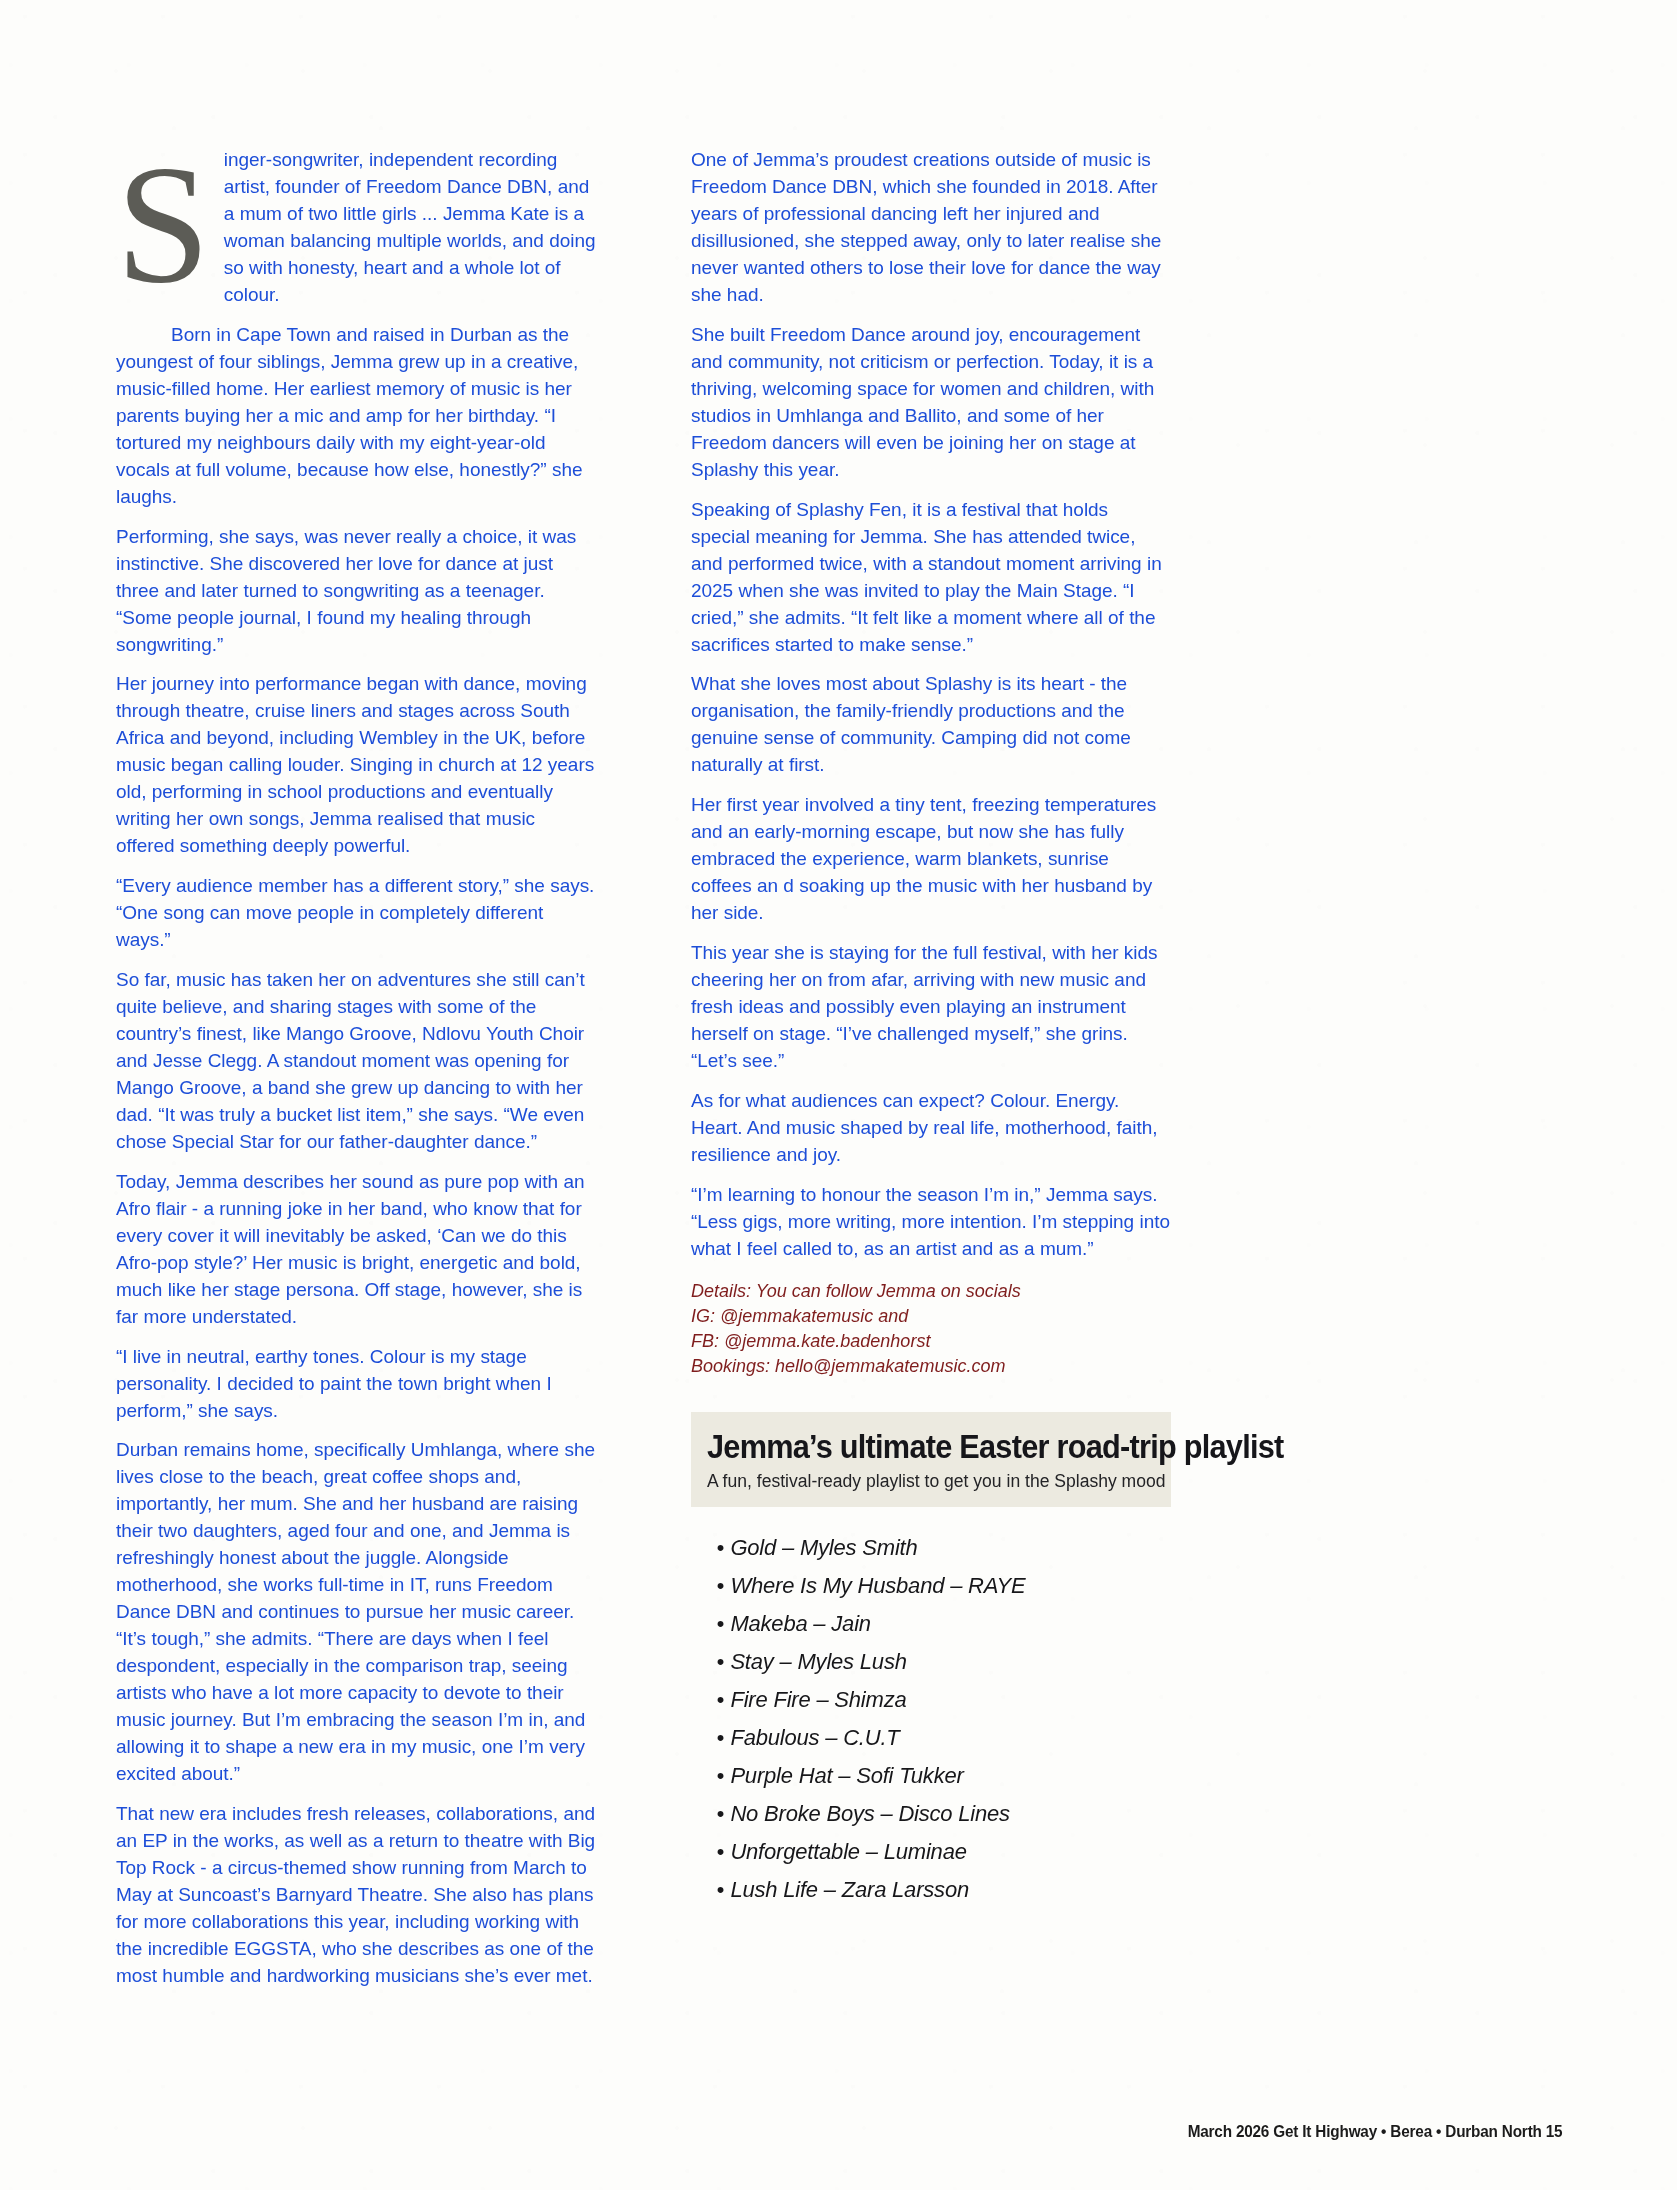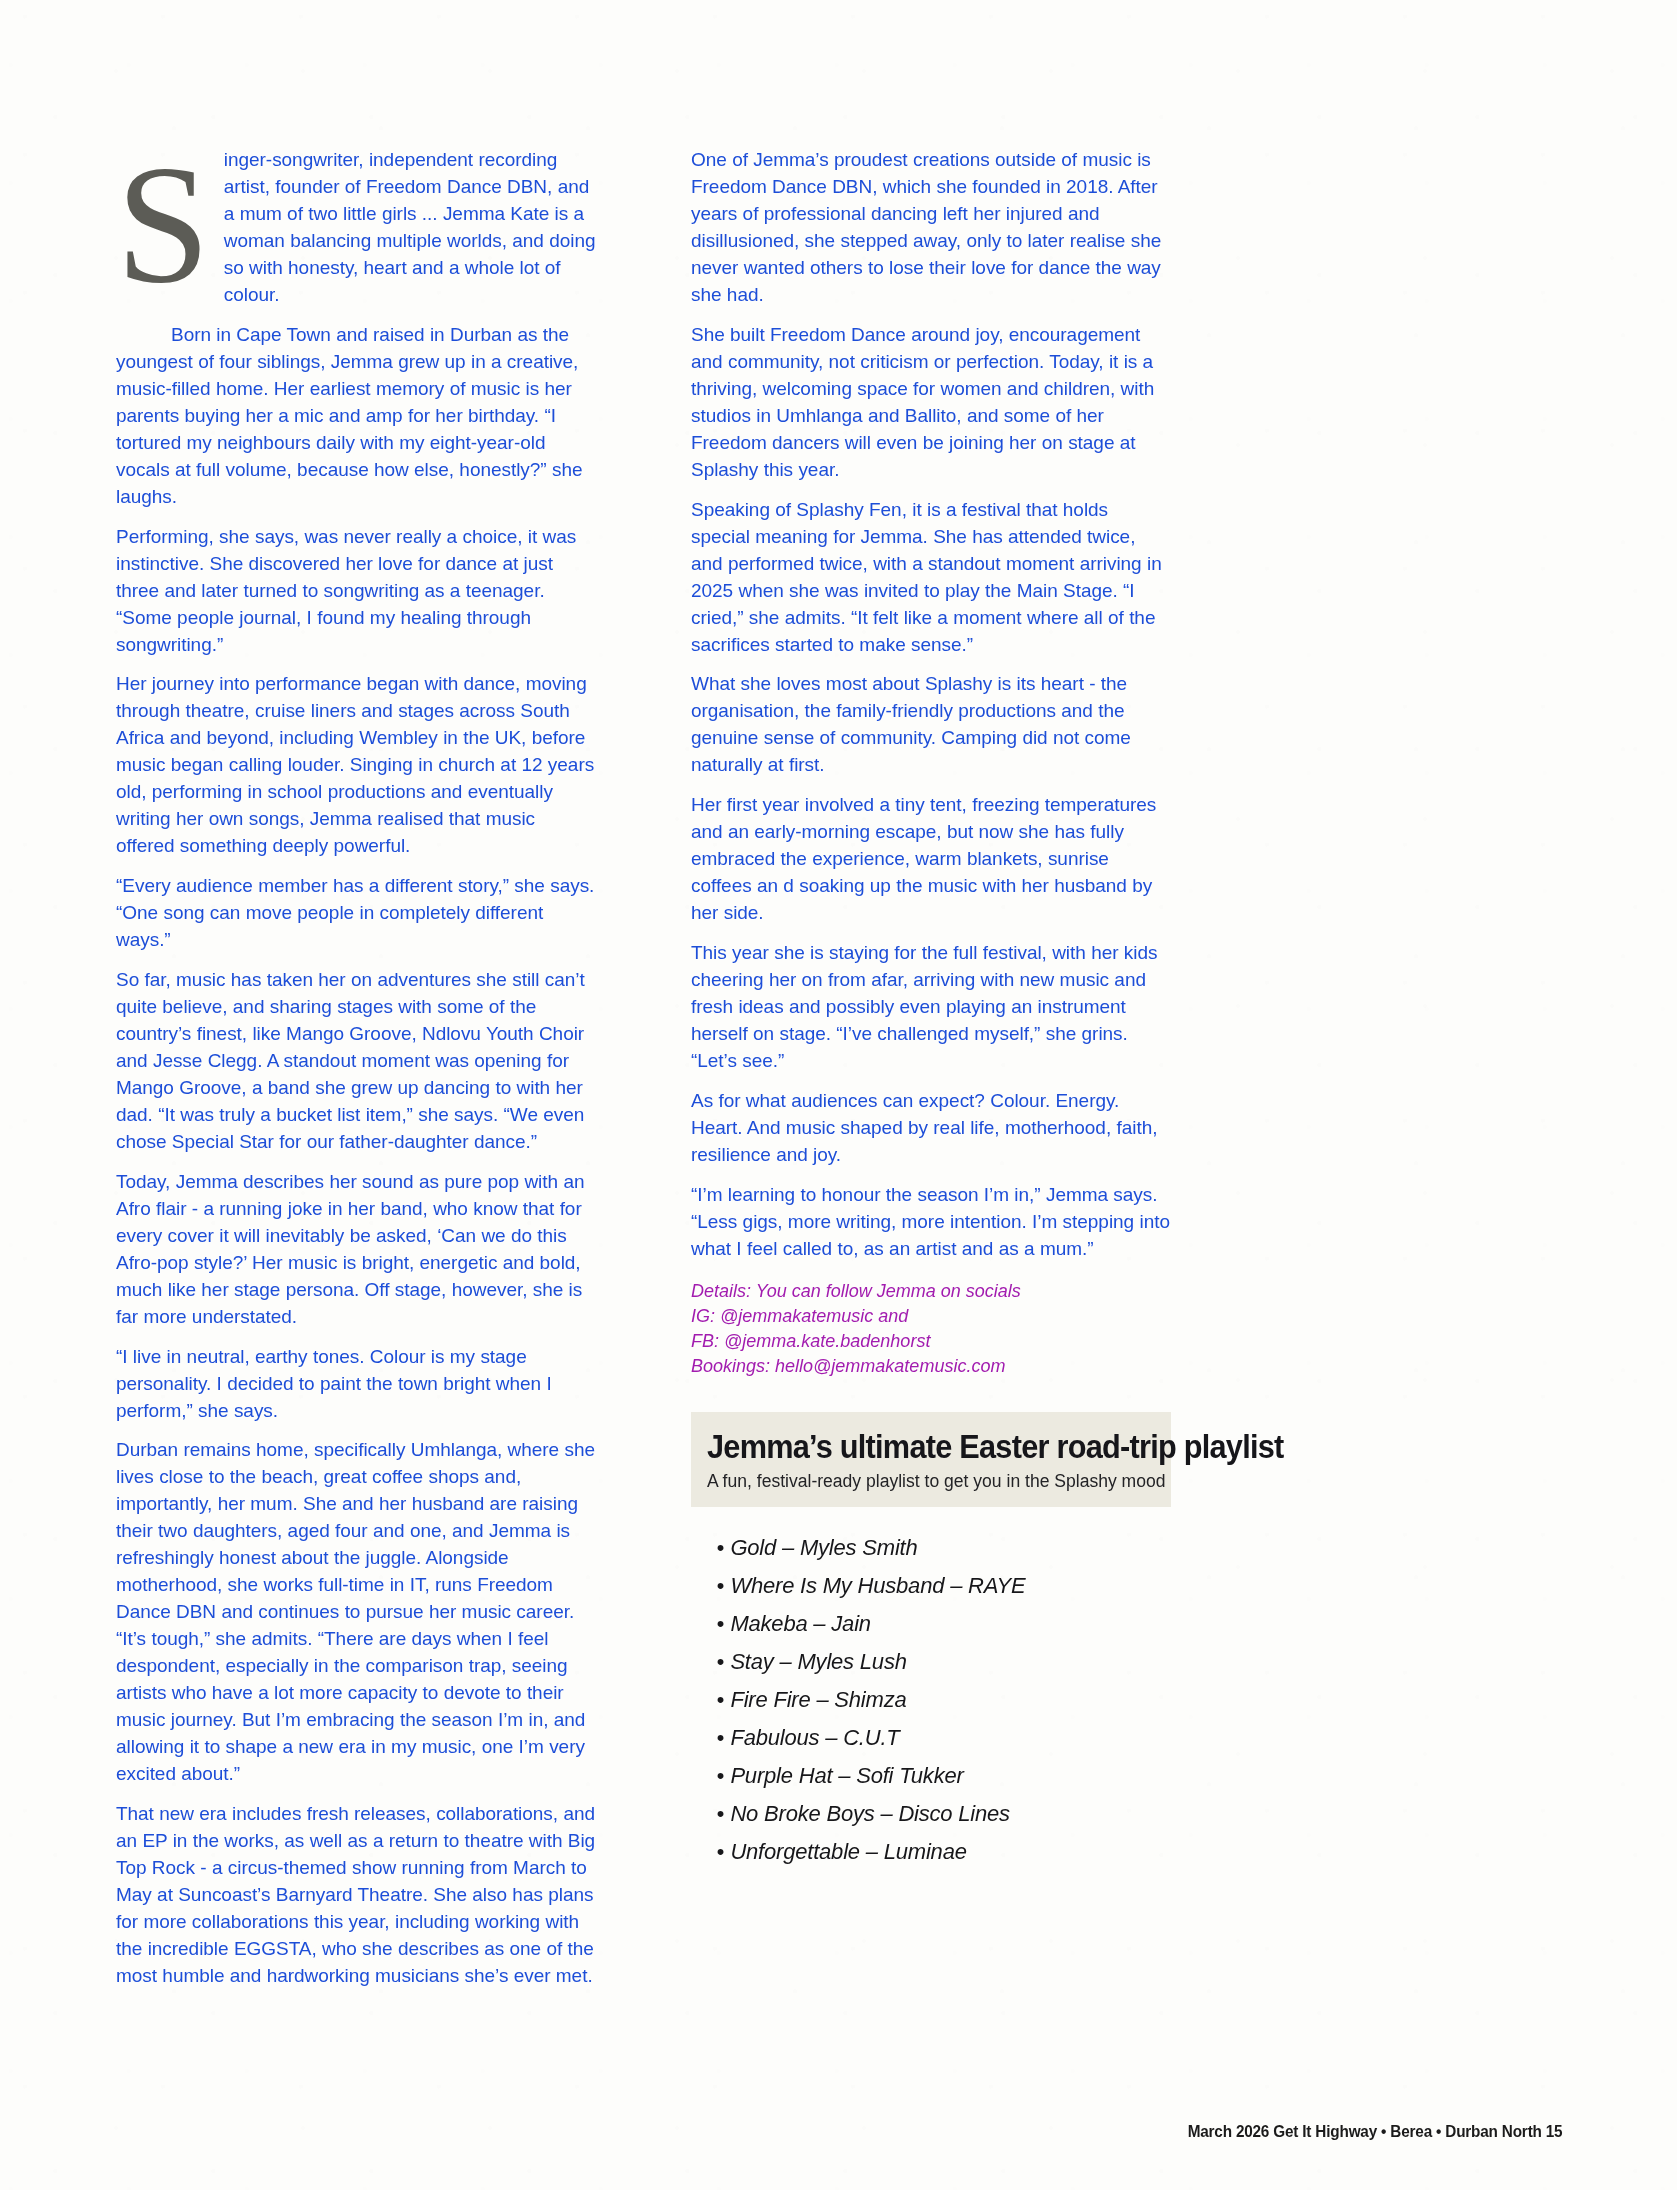--- a/index.html
+++ b/index.html
@@ -83,21 +83,21 @@
   }
   .indent-first {
     text-indent: 55px;
   }
 
   
   .details {
     font-style: italic;
     font-size: 18px;
     line-height: 25px;
-    color: #a21caf;
+    color: #7f1d1d;
     margin-top: 17.7px;
   }
   .details div { white-space: nowrap; }
 
   
   .playlist {
     margin-top: 33px;
     width: 480px;
   }
   .playlist-head {
@@ -212,20 +212,21 @@
         <ul class="playlist-list" id="playlist-list">
             <li><span class="bullet">•</span><span>Gold – Myles Smith</span></li>
             <li><span class="bullet">•</span><span>Where Is My Husband – RAYE</span></li>
             <li><span class="bullet">•</span><span>Makeba – Jain</span></li>
             <li><span class="bullet">•</span><span>Stay – Myles Lush</span></li>
             <li><span class="bullet">•</span><span>Fire Fire – Shimza</span></li>
             <li><span class="bullet">•</span><span>Fabulous – C.U.T</span></li>
             <li><span class="bullet">•</span><span>Purple Hat – Sofi Tukker</span></li>
             <li><span class="bullet">•</span><span>No Broke Boys – Disco Lines</span></li>
             <li><span class="bullet">•</span><span>Unforgettable – Luminae</span></li>
+            <li><span class="bullet">•</span><span>Lush Life – Zara Larsson</span></li>
           </ul>
       </div>
 
     </div>
   </div>
 
   <div class="footer">March 2026 Get It Highway • Berea • Durban North 15</div>
 
 </div>
 

